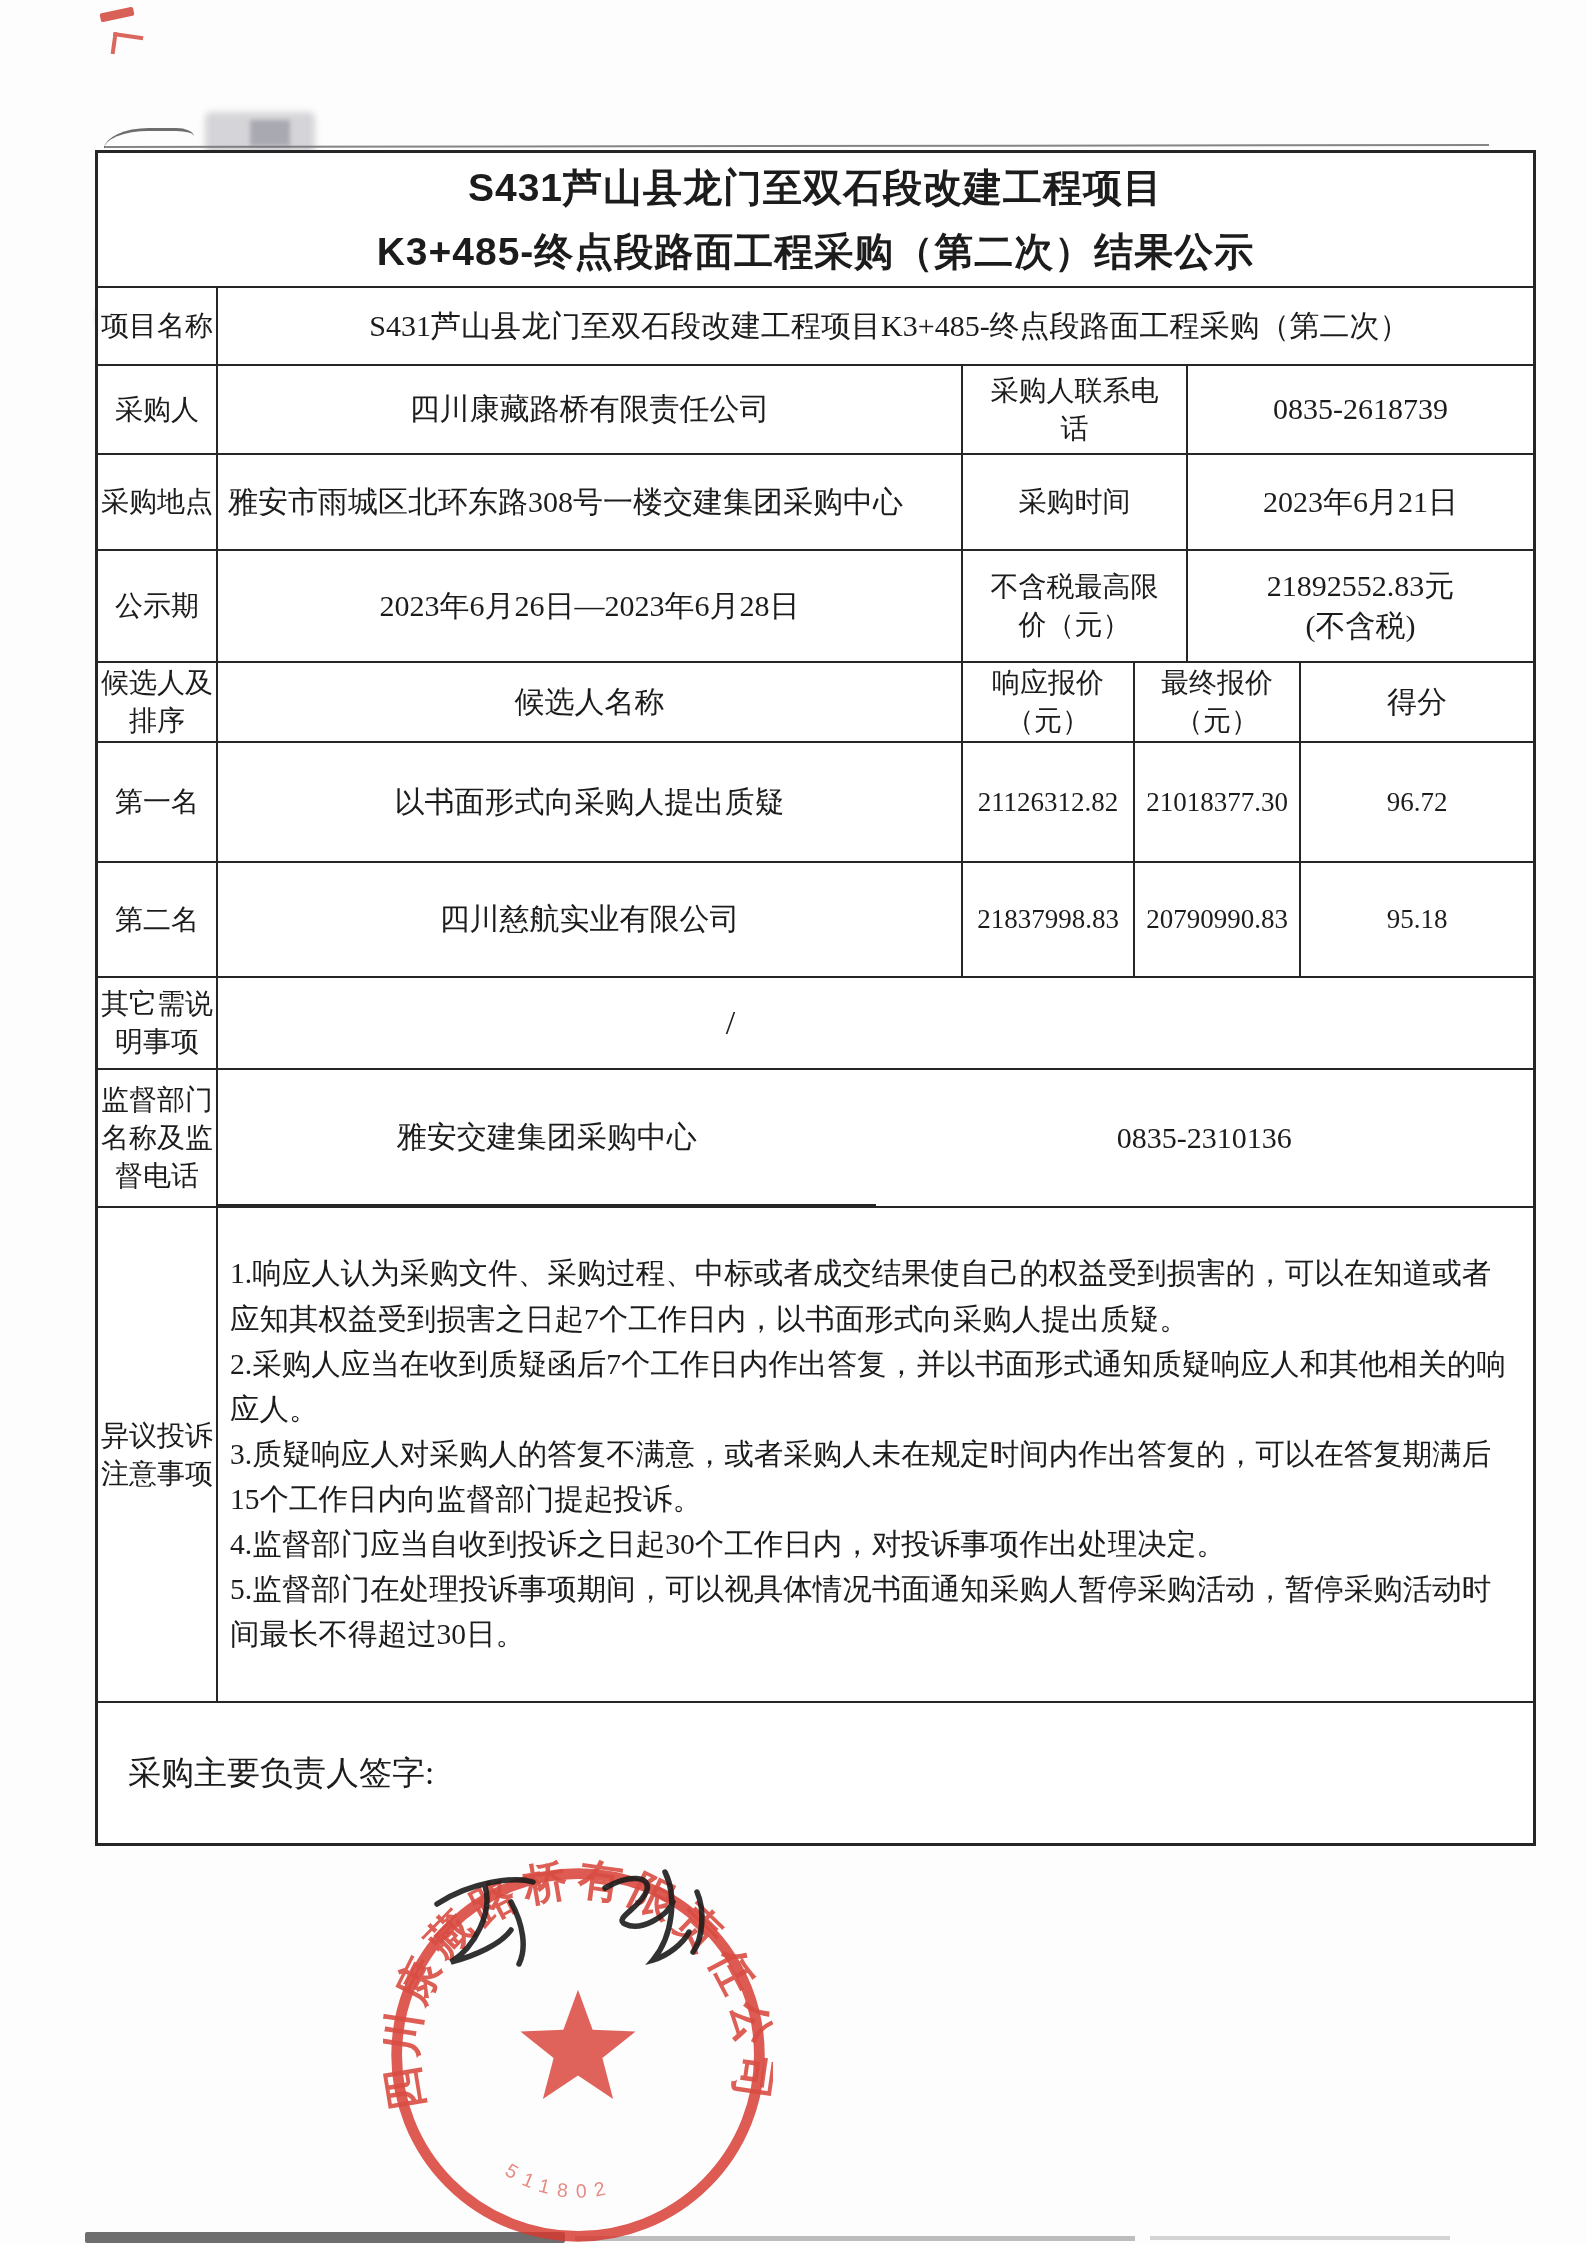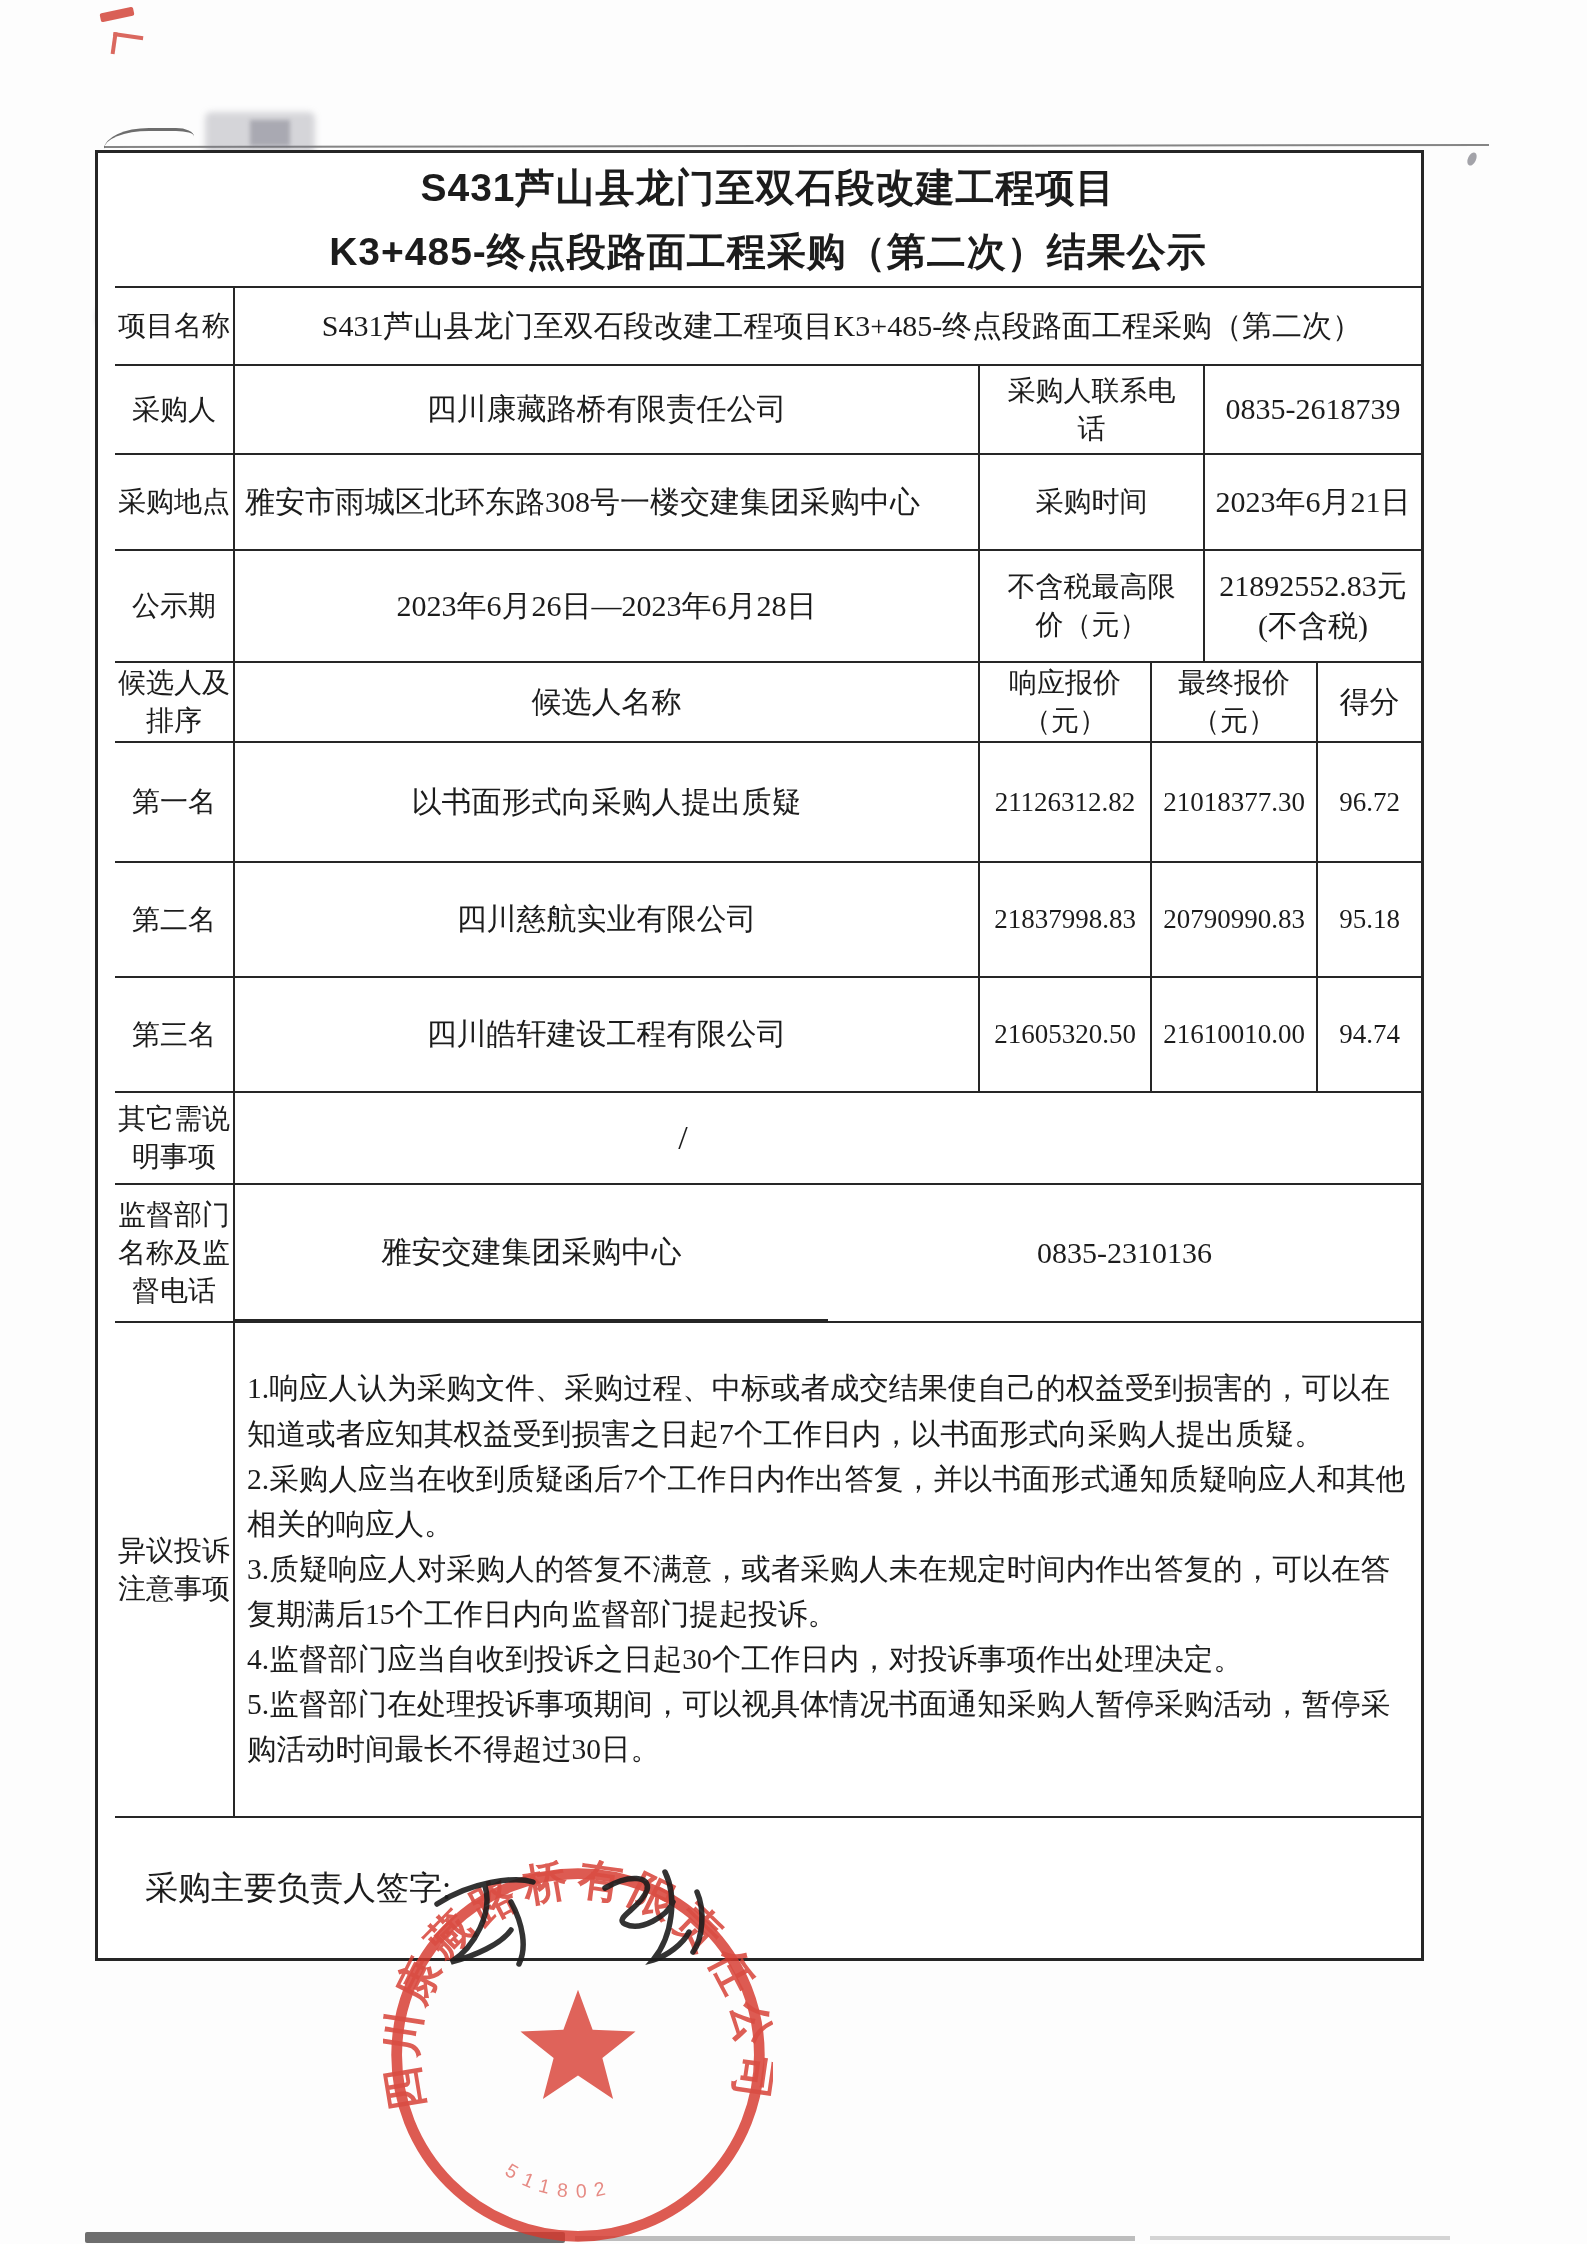--- a/index.html
+++ b/index.html
@@ -4,24 +4,23 @@
 <style>
   html,body{margin:0;padding:0;}
   body{
     width:1587px;height:2244px;position:relative;overflow:hidden;
     background:#fdfdfd;
     font-family:"Liberation Serif","DejaVu Serif",serif;
     color:#1c1c1c;
   }
   
   .doc-table{
-    position:absolute;left:95px;top:150px;width:1329px;
+    position:absolute;left:95px;top:150px;width:1441px;
     border:3px solid #262626;background:#fff;
     box-sizing:border-box;
-    padding-left:17px;
   }
   .row{display:flex;border-bottom:2px solid #262626;box-sizing:border-box;}
   .row:last-child{border-bottom:none;}
   .cell{
     border-right:2px solid #262626;box-sizing:border-box;
     display:flex;align-items:center;justify-content:center;
     text-align:center;font-size:30px;line-height:1.35;
   }
   .cell:last-child{border-right:none;}
   .label{width:120px;flex:0 0 120px;font-size:28px;}
@@ -163,27 +162,20 @@
   </div>
 
   <div class="row r-c2">
     <div class="cell label">第二名</div>
     <div class="cell w-main">四川慈航实业有限公司</div>
     <div class="cell w-num1 num">21837998.83</div>
     <div class="cell w-num2 num">20790990.83</div>
     <div class="cell w-score num">95.18</div>
   </div>
 
-  <div class="row r-c3">
-    <div class="cell label">第三名</div>
-    <div class="cell w-main">四川皓轩建设工程有限公司</div>
-    <div class="cell w-num1 num">21605320.50</div>
-    <div class="cell w-num2 num">21610010.00</div>
-    <div class="cell w-score num">94.74</div>
-  </div>
 
   <div class="row r-other">
     <div class="cell label">
       <span class="wrap">其它需说明事项</span>
     </div>
     <div class="cell w-rest slash">/</div>
   </div>
 
   <div class="row r-superv">
     <div class="cell label">

